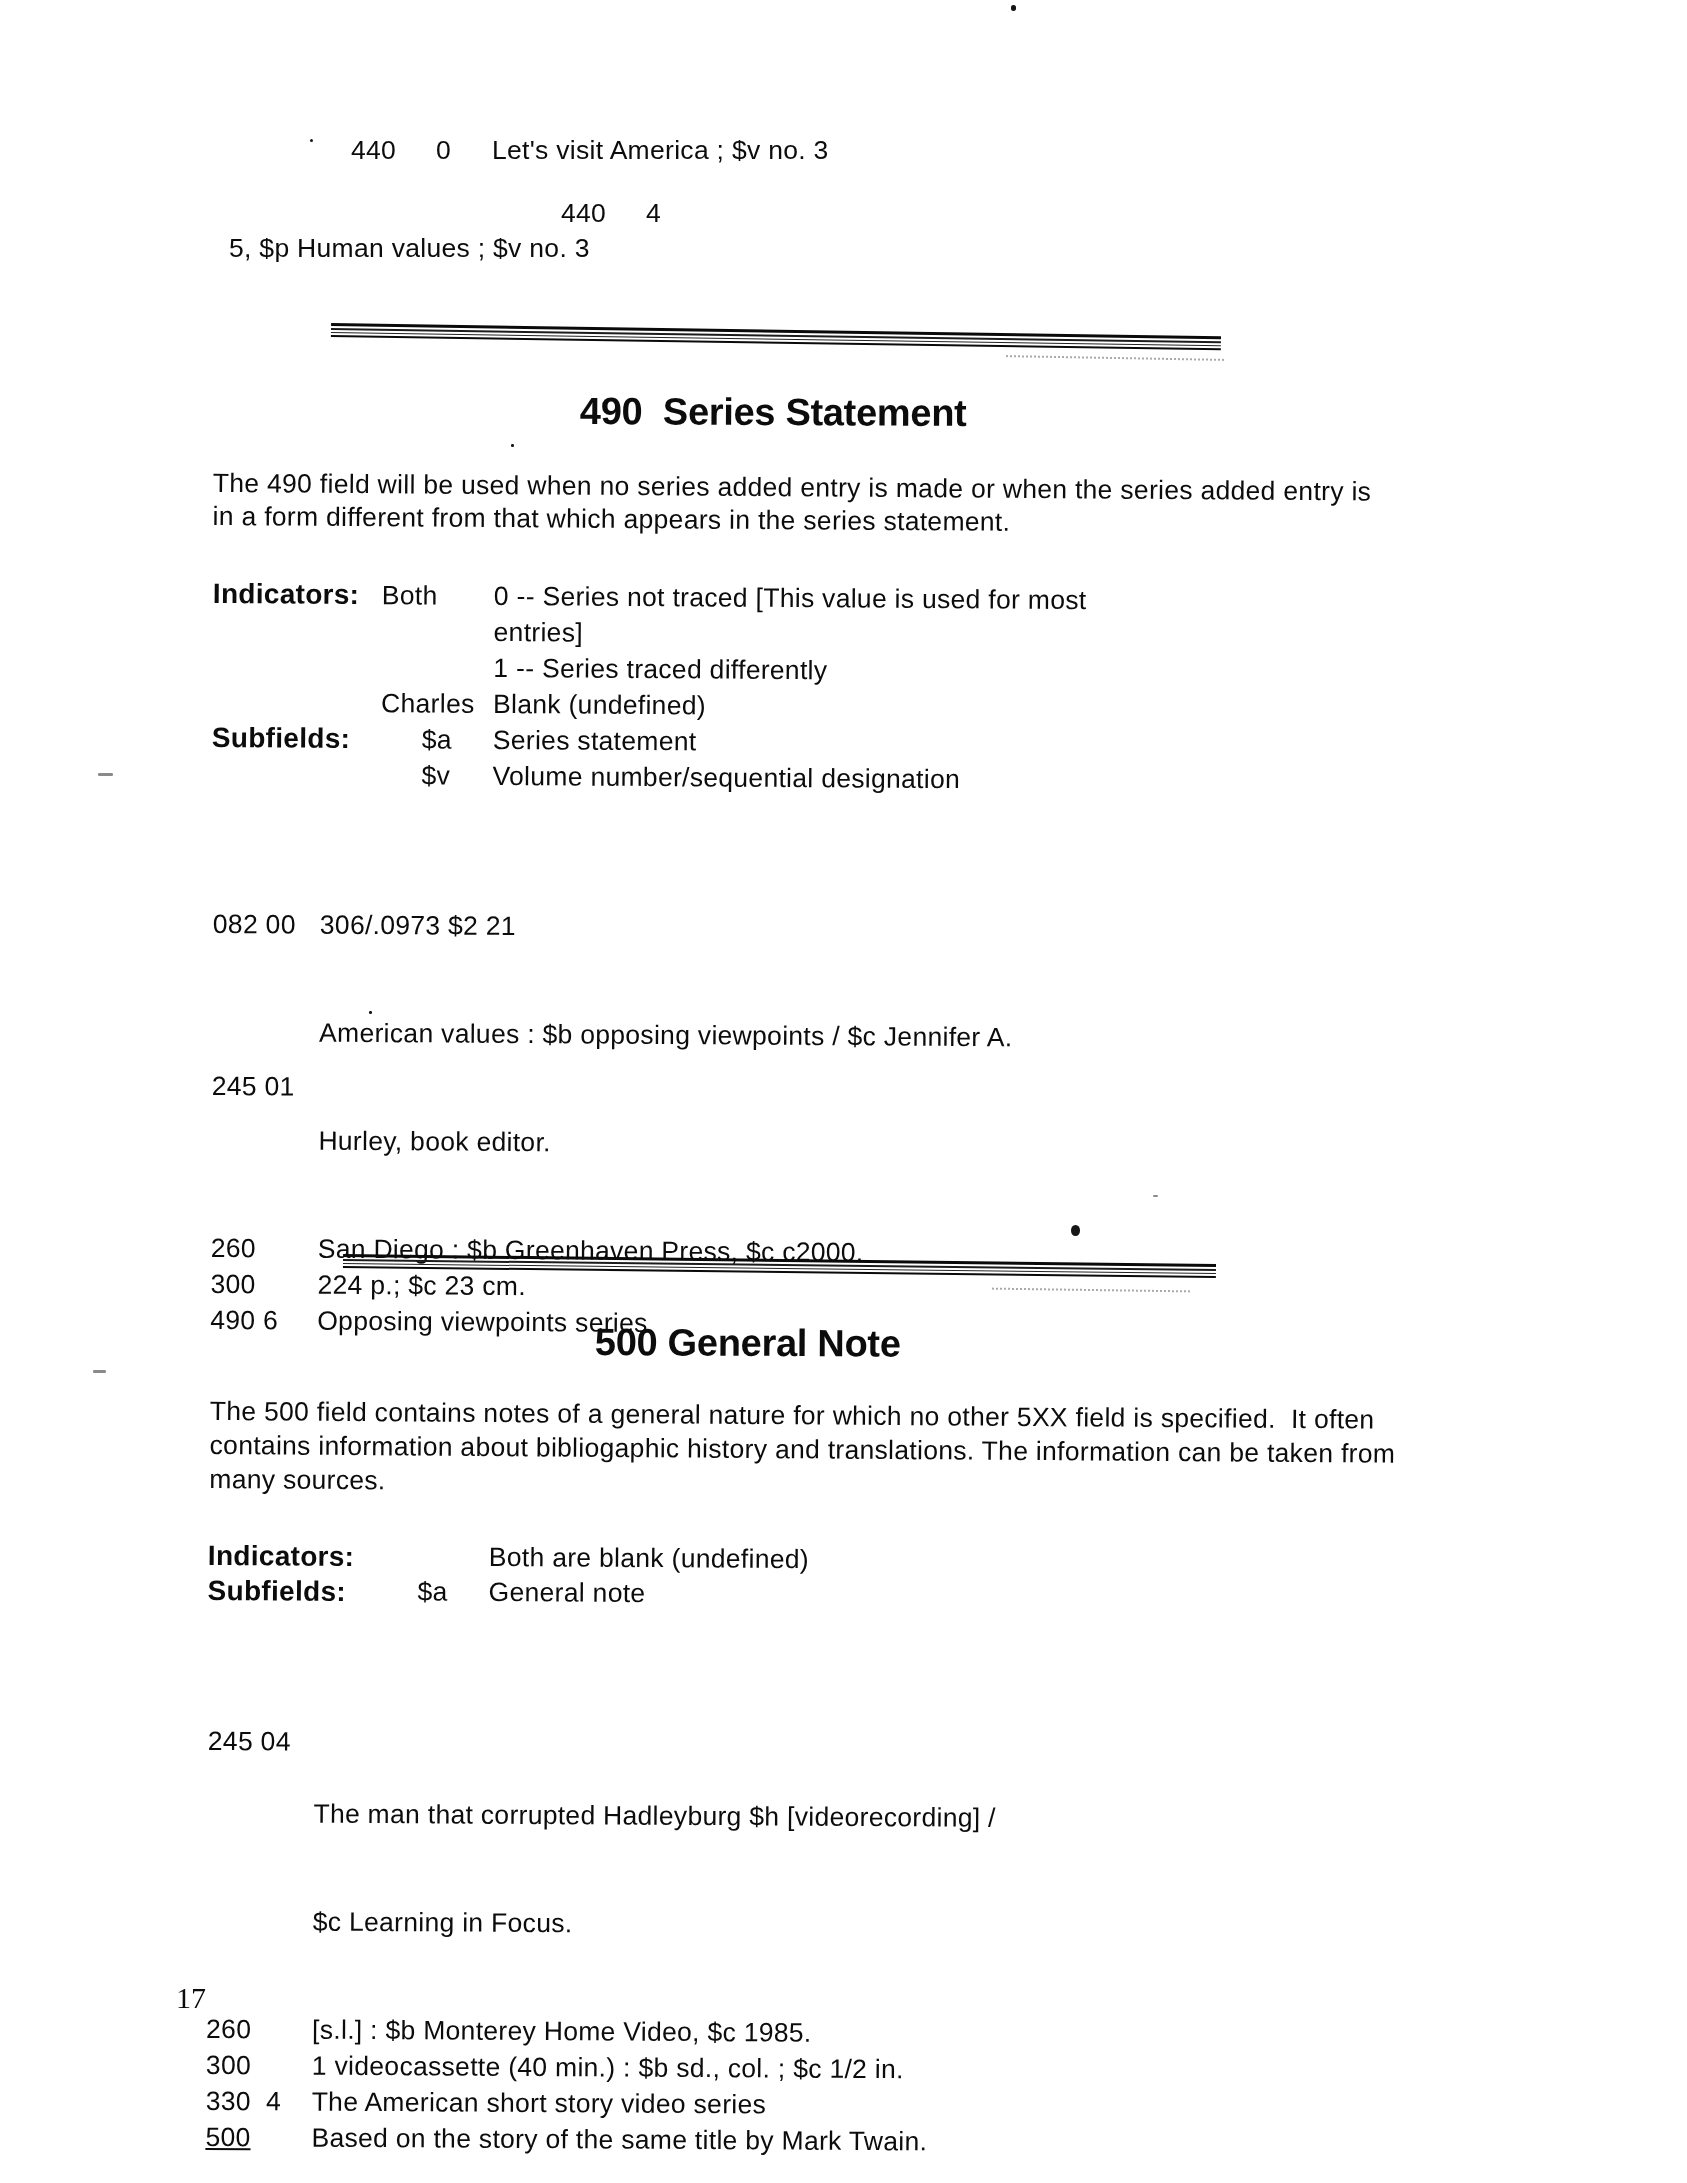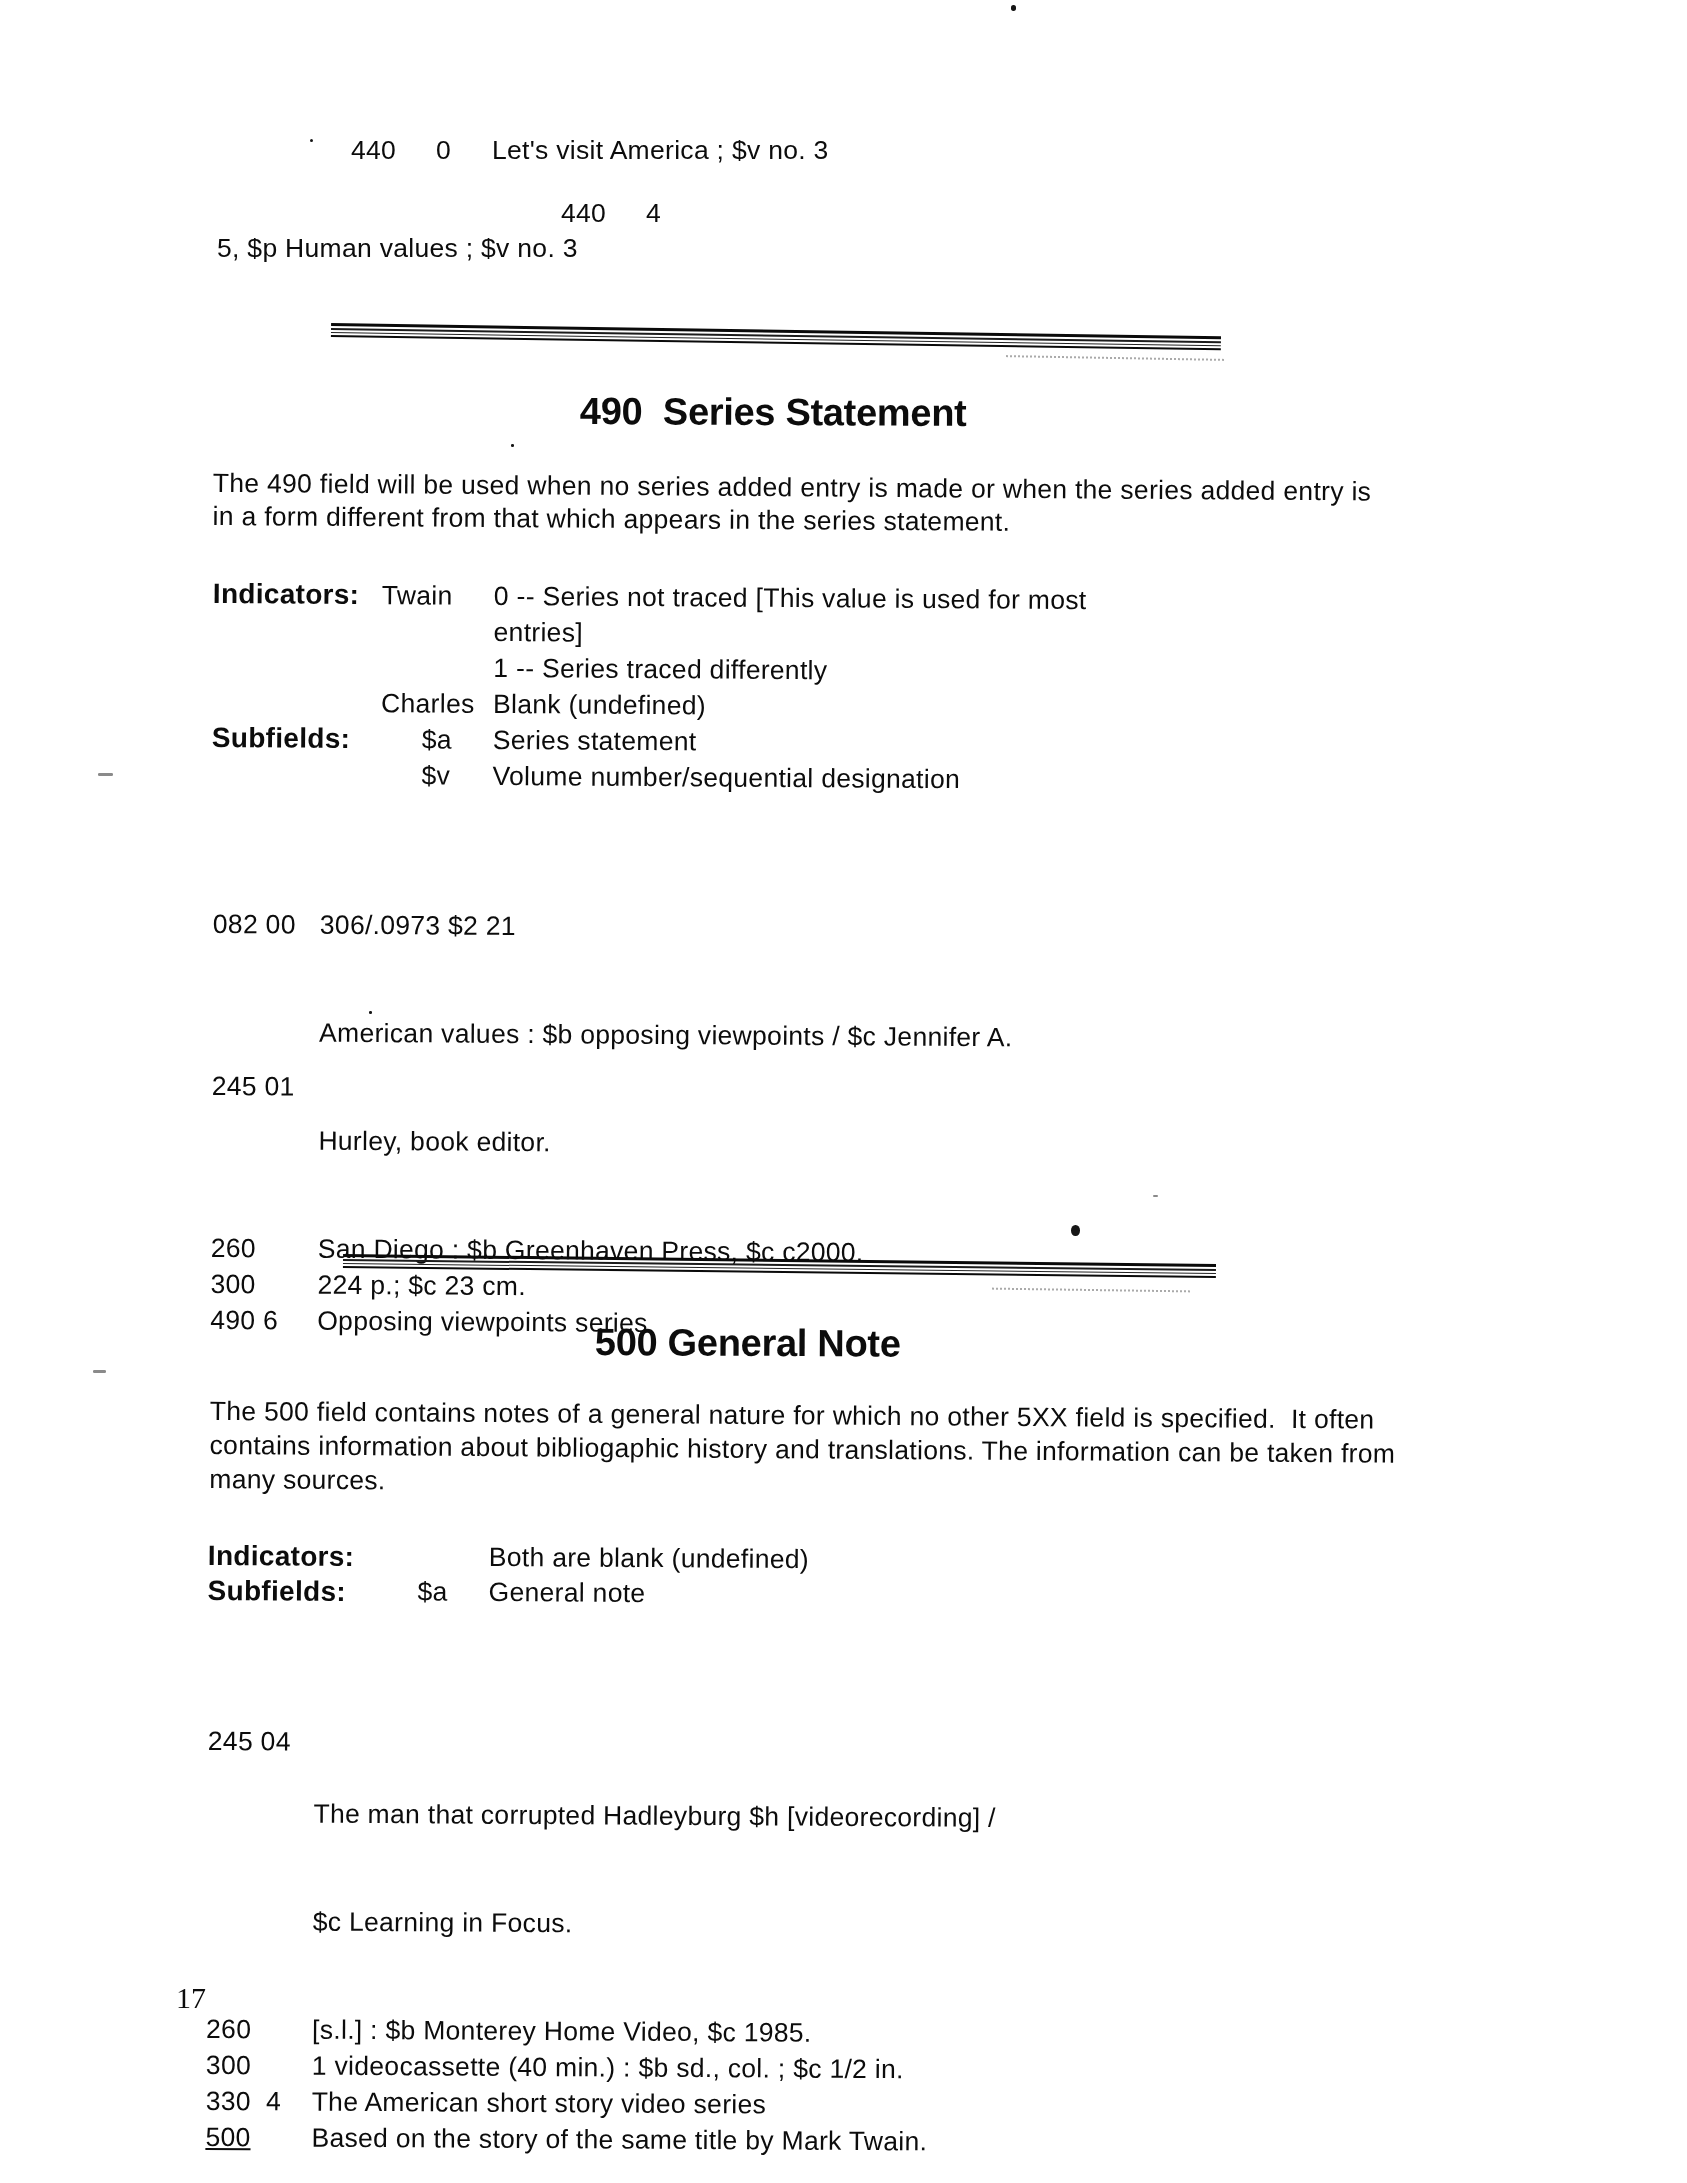--- a/index.html
+++ b/index.html
@@ -18,21 +18,21 @@
     font-size: 26.5px;
     letter-spacing: 0.3px;
     padding-left: 40px;
   }
   .abs { position: absolute; }
 
   
   .marc-line { display: flex; align-items: baseline; white-space: pre; line-height: 34px; }
   .marc-line .tag { display: inline-block; min-width: 85px; }
   .marc-line .ind { display: inline-block; min-width: 56px; }
-  .plain { line-height: 34px; white-space: pre; }
+  .plain { line-height: 34px; white-space: pre; margin-left: 12px; }
 
   
   .rule { display: flex; flex-direction: column; gap: 2px; transform-origin: left center; }
   .rule .bar { width: 100%; background: #0a0a0a; }
   .rule .b1 { height: 2.6px; }
   .rule .b2 { height: 2px; background: #1c1c1c; }
   .rule .b3 { height: 1.3px; background: #222222; }
   .rule .b4 { height: 2.6px; }
   .noise { border-top: 2px dotted #aaaaaa; height: 0; }
 
@@ -108,21 +108,21 @@
     <div class="bar b4"></div>
   </div>
   <div class="abs noise" style="left:1006px; top:357px; width:218px; transform:rotate(1deg);"></div>
 
   <h1 class="abs heading" style="left:580px; top:390px; transform:rotate(0.3deg);">490  Series Statement</h1>
 
   <p class="abs para" style="left:213px; top:467px; width:1164px; transform:rotate(0.42deg);">The 490 field will be used when no series added entry is made or when the series added entry is in a form different from that which appears in the series statement.</p>
 
   <div class="abs fields f-490" style="left:213px; top:576px; transform:rotate(0.4deg);">
     <div class="lab">Indicators:</div>
-    <div>Twain</div>
+    <div>Both</div>
     <div class="val">0 -- Series not traced [This value is used for most entries]</div>
 
     <div></div>
     <div></div>
     <div class="val">1 -- Series traced differently</div>
 
     <div></div>
     <div>Charles</div>
     <div class="val">Blank (undefined)</div>
 

